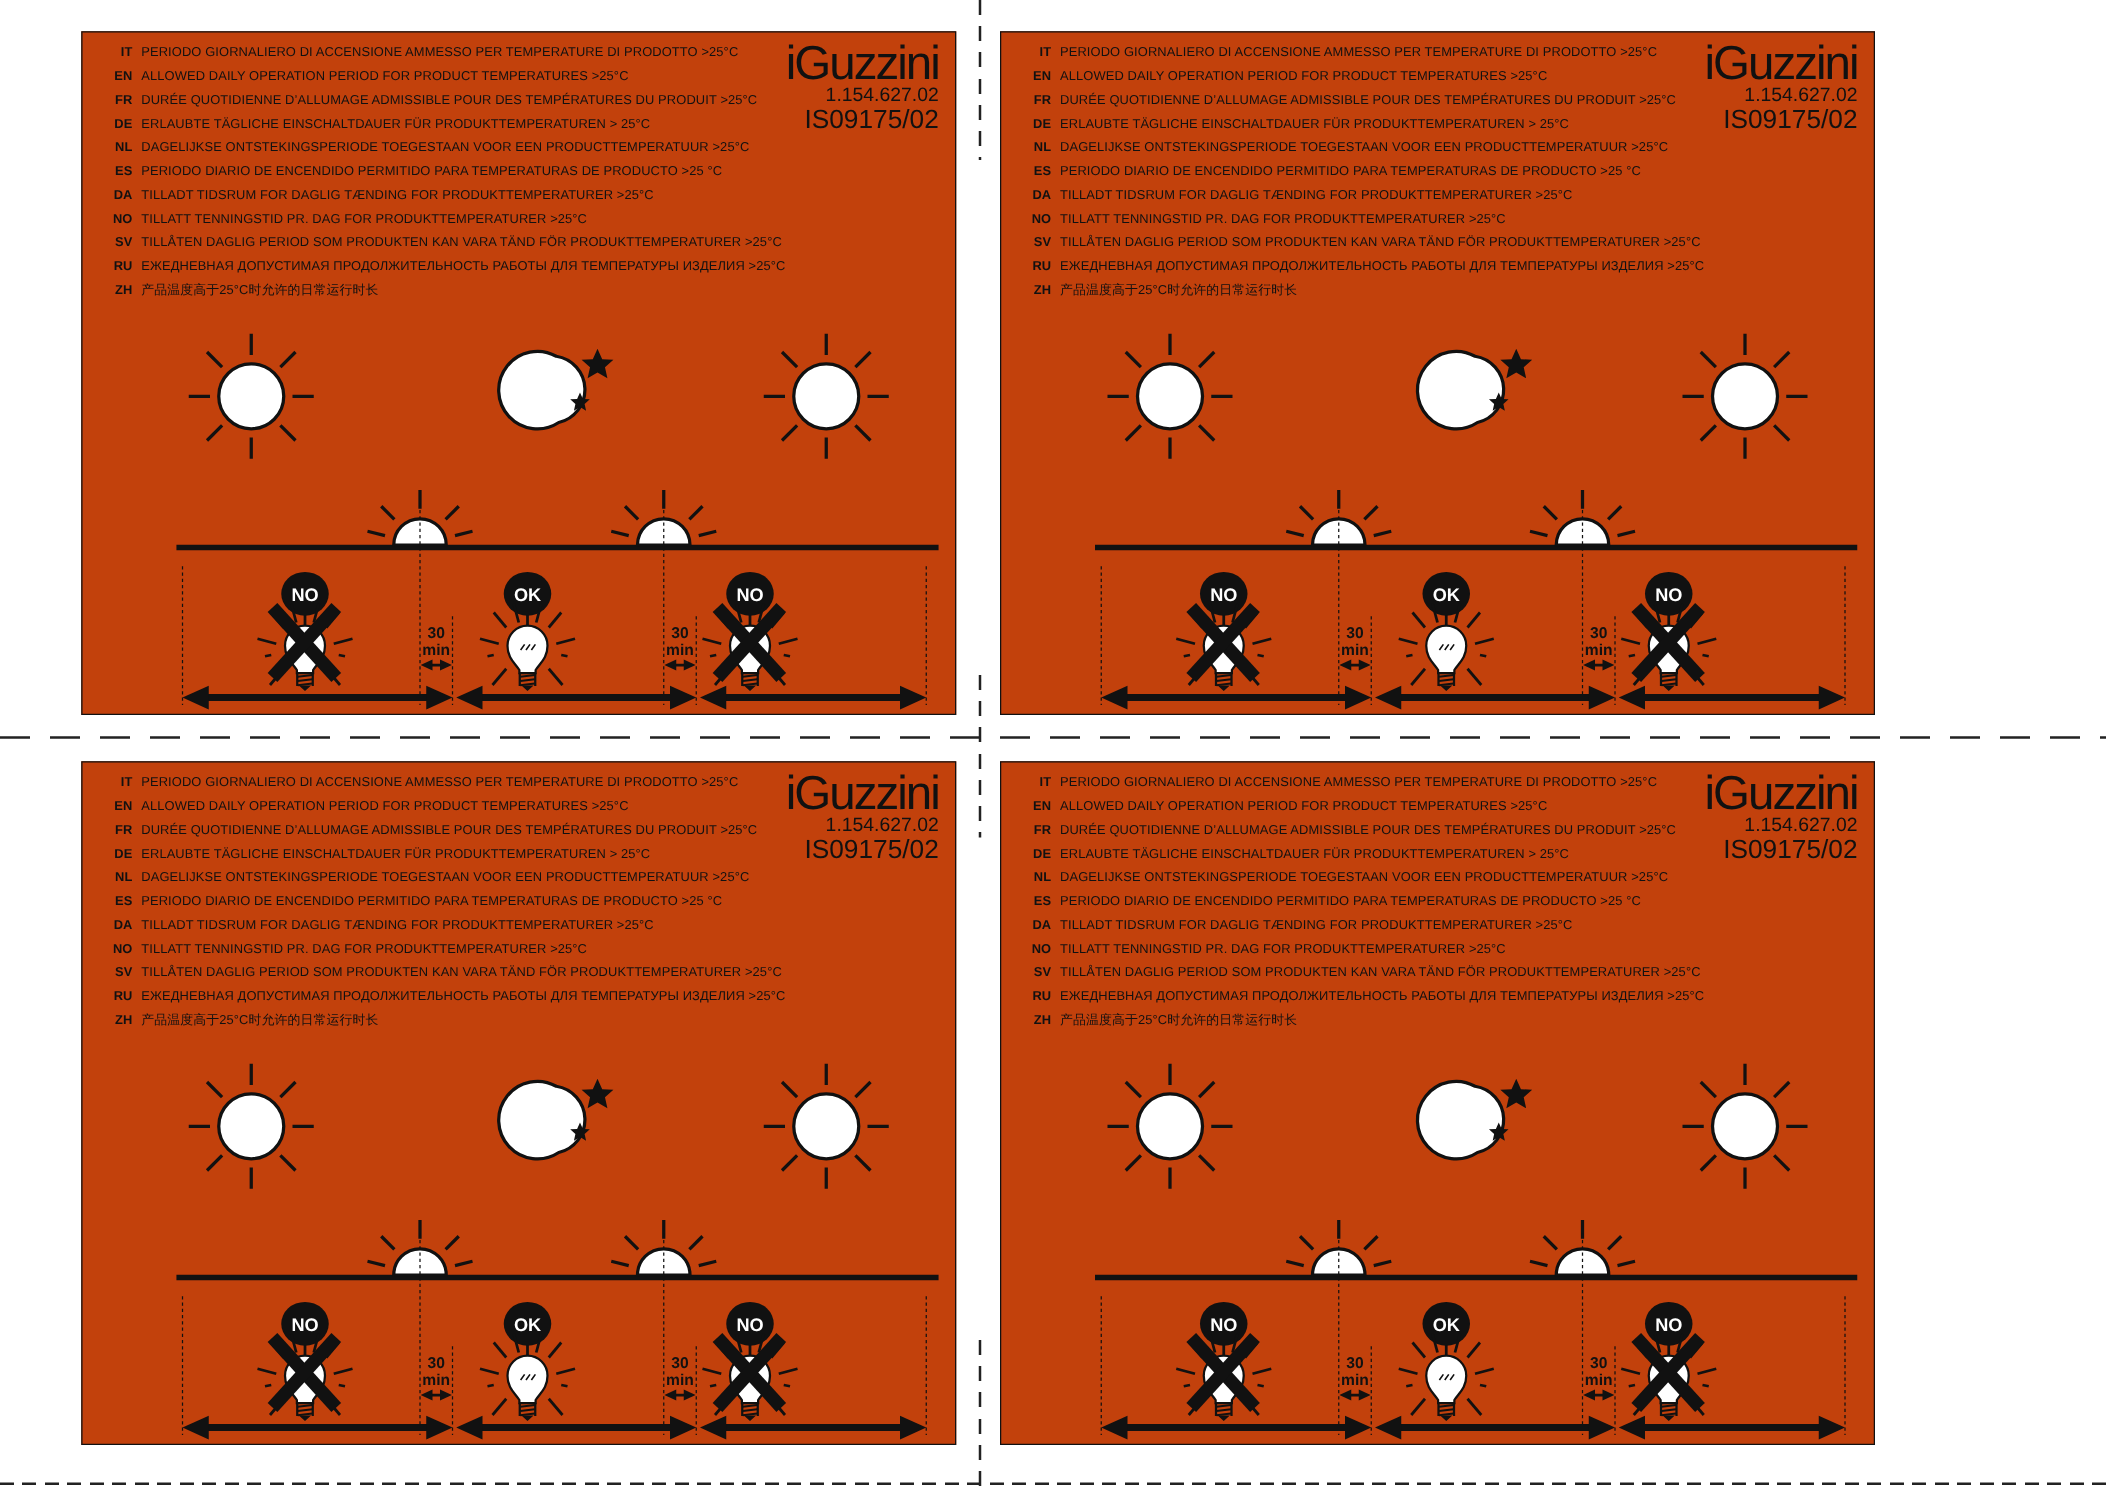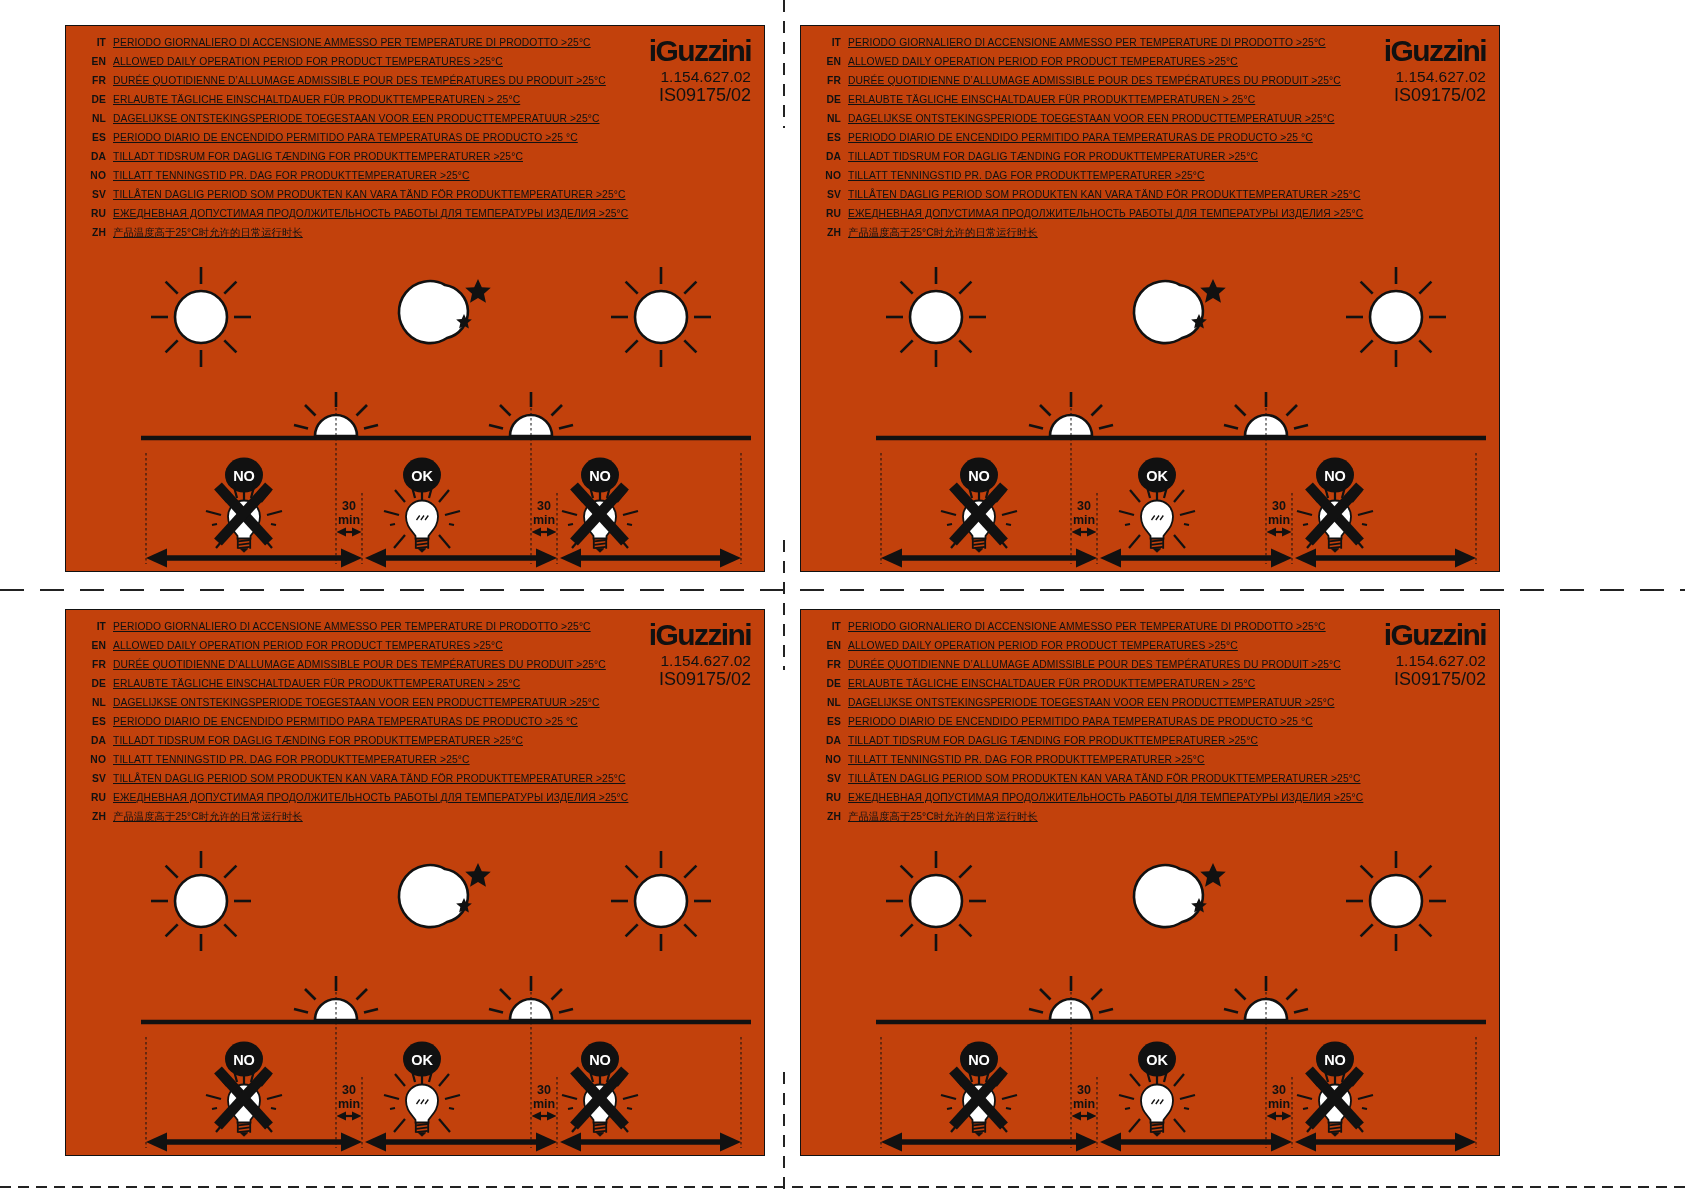--- a/index.html
+++ b/index.html
@@ -10,26 +10,26 @@
   .cutline{position:absolute;pointer-events:none;}
   .cut-v{width:2px;background:repeating-linear-gradient(to bottom,#222 0 12px,transparent 12px 21px);}
   .cut-h{height:2px;background:repeating-linear-gradient(to right,#222 0 24px,transparent 24px 40px);}
   .cut-h.thin{height:1.6px;background:repeating-linear-gradient(to right,#222 0 11px,transparent 11px 18px);}
 
   
   .panel{position:absolute;width:700px;height:547px;border:1.7px solid #111;box-sizing:border-box;background:#c2410c;}
   .lang-rows{position:absolute;left:16px;top:12px;width:590px;}
   .lrow{display:flex;gap:7px;margin-bottom:8.2px;line-height:10.8px;}
   .lcode{flex:0 0 24px;text-align:right;font-weight:bold;font-size:10.3px;letter-spacing:.1px;}
-  .ltext{font-size:10.3px;letter-spacing:.1px;white-space:nowrap;text-decoration:underline;}
+  .ltext{font-size:10.3px;letter-spacing:.1px;white-space:nowrap;}
 
   .brand{position:absolute;top:10px;right:13px;text-align:right;}
-  .logo{font-size:30px;font-weight:bold;letter-spacing:-1.6px;line-height:30px;}
+  .logo{font-size:38px;font-weight:normal;letter-spacing:-1.6px;line-height:30px;}
   .partnum{font-size:15.5px;line-height:19px;margin-top:1px;}
-  .doccode{font-size:18px;line-height:19px;}
+  .doccode{font-size:21px;line-height:19px;}
 
   .diagram{position:absolute;left:75px;top:227px;width:610px;height:318px;}
 
   
   .diagram line,.diagram path,.diagram circle{stroke:#111;}
   .badge-text{font-family:"Liberation Sans","DejaVu Sans",sans-serif;font-size:14.5px;font-weight:bold;fill:#fff;}
   .min-text{font-family:"Liberation Sans","DejaVu Sans",sans-serif;font-size:12.5px;font-weight:bold;fill:#111;}
 </style>
 </head>
 <body>

